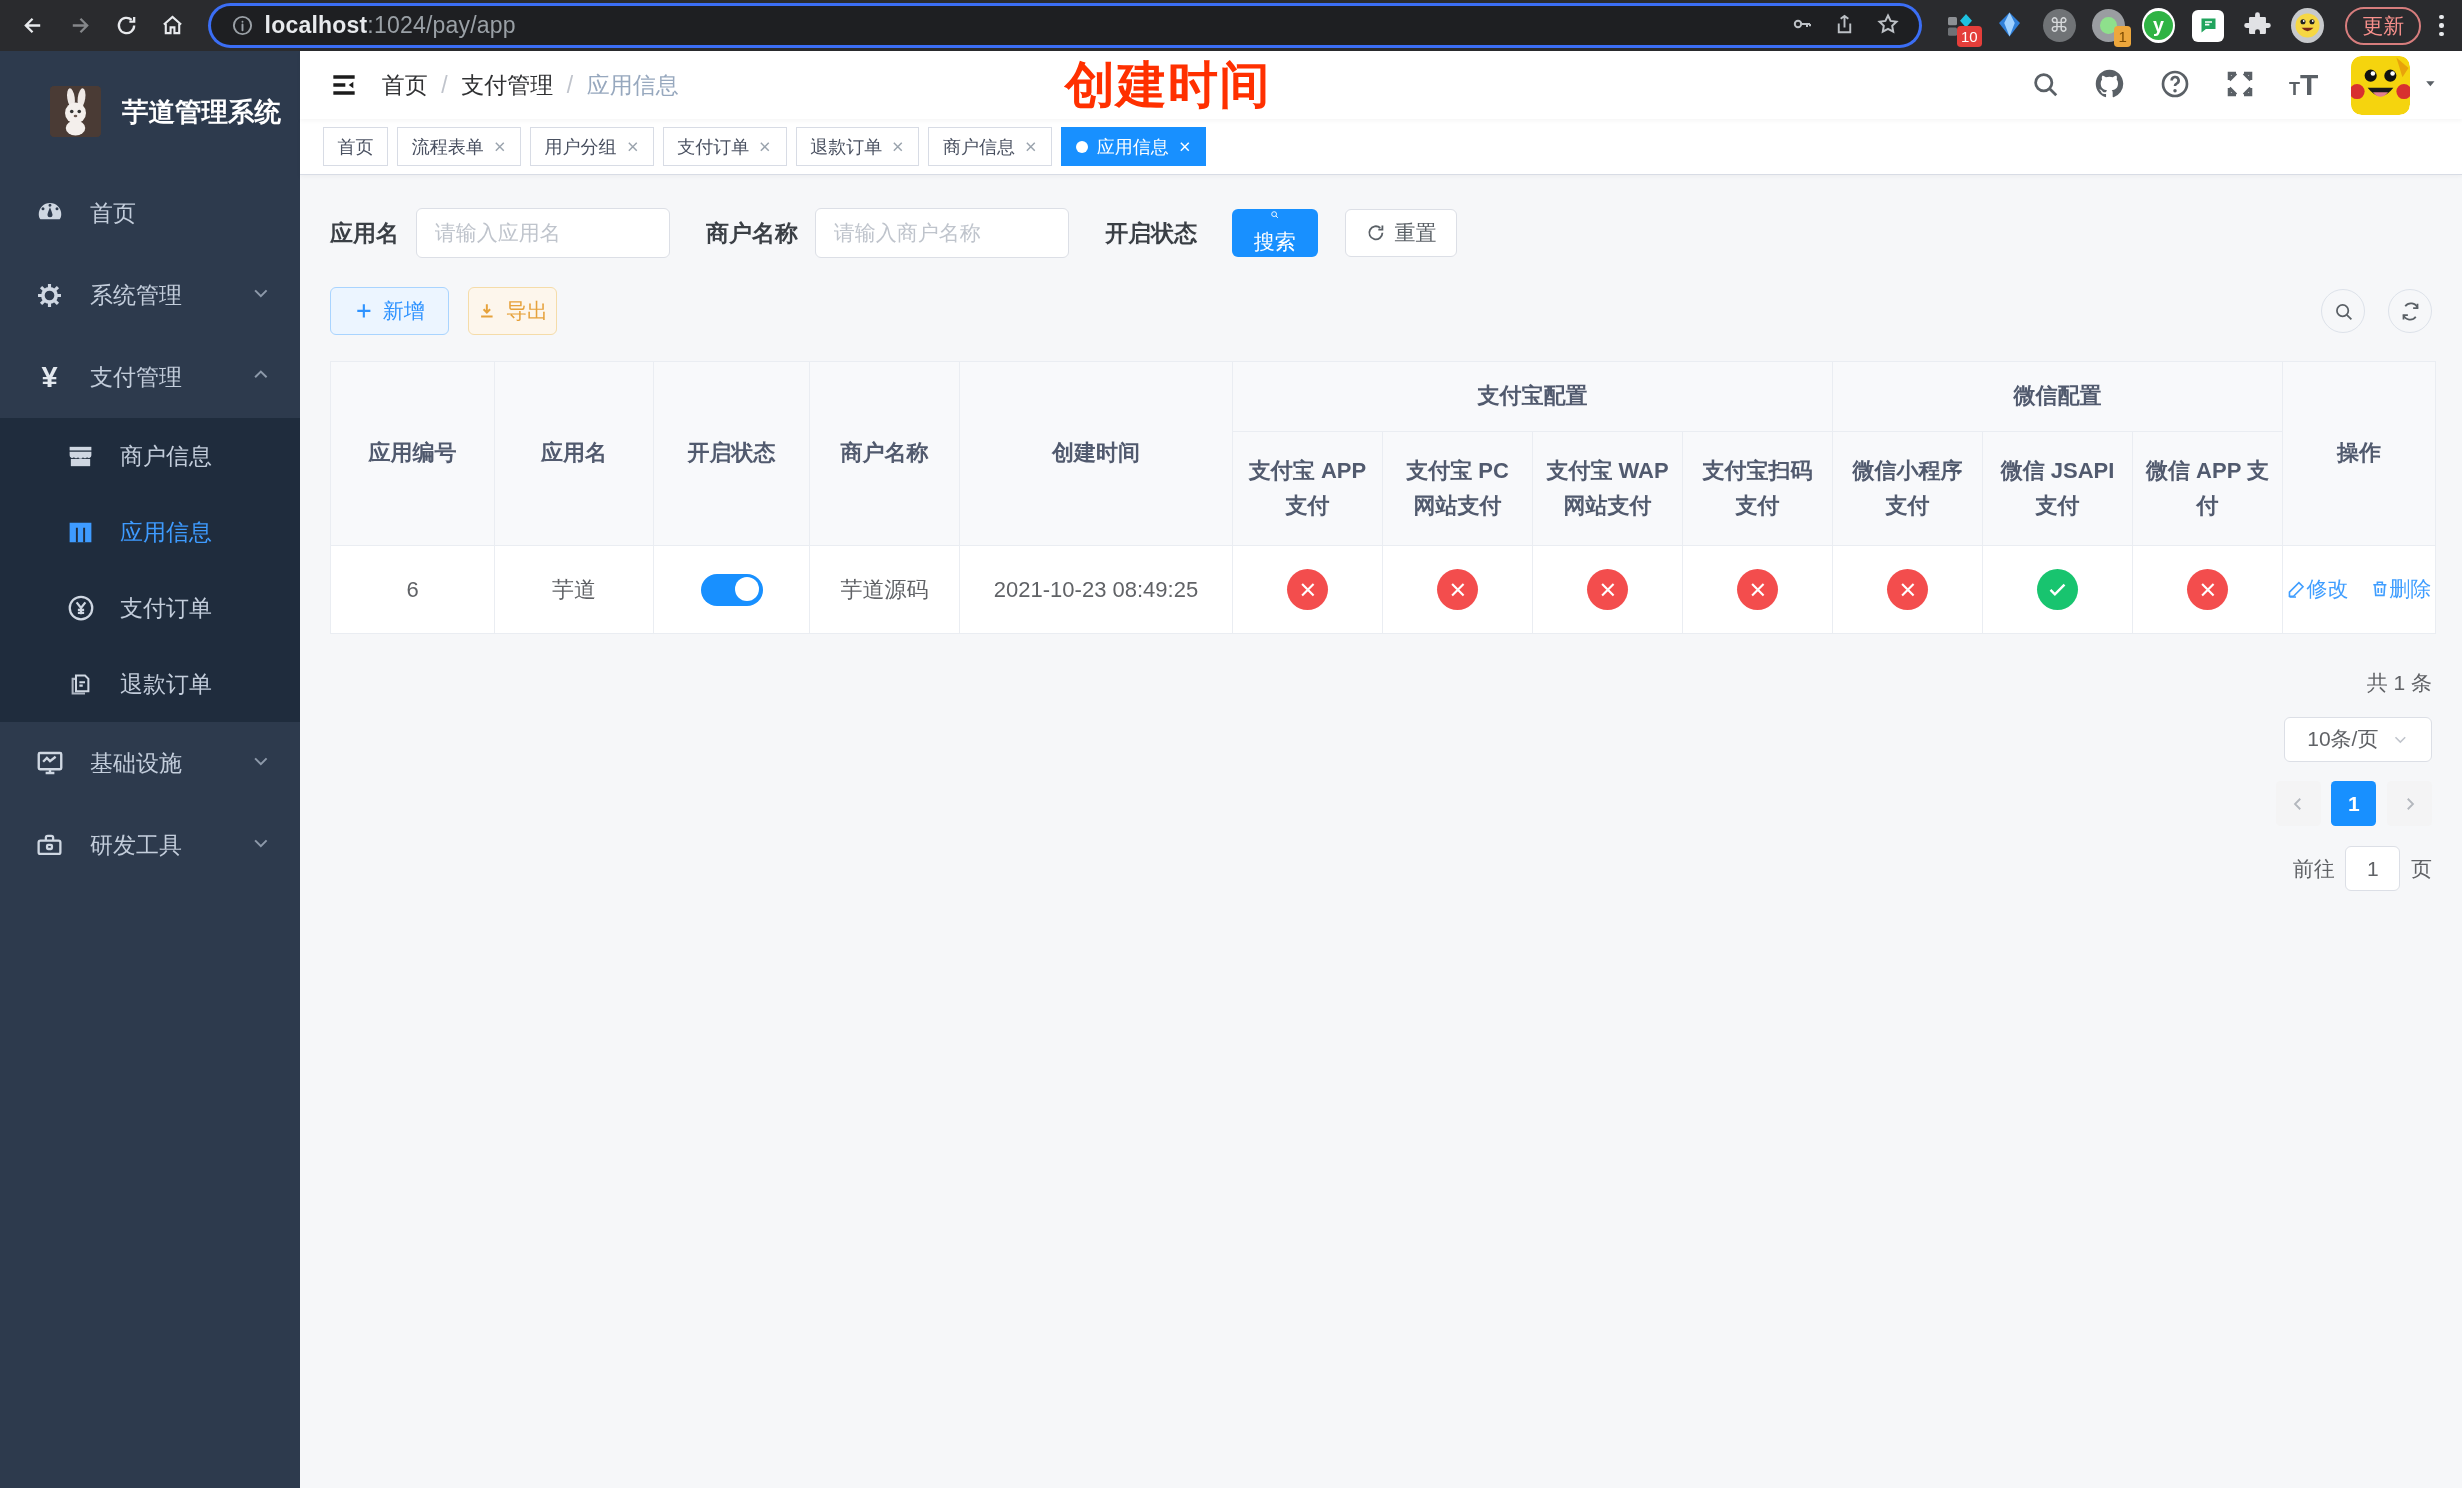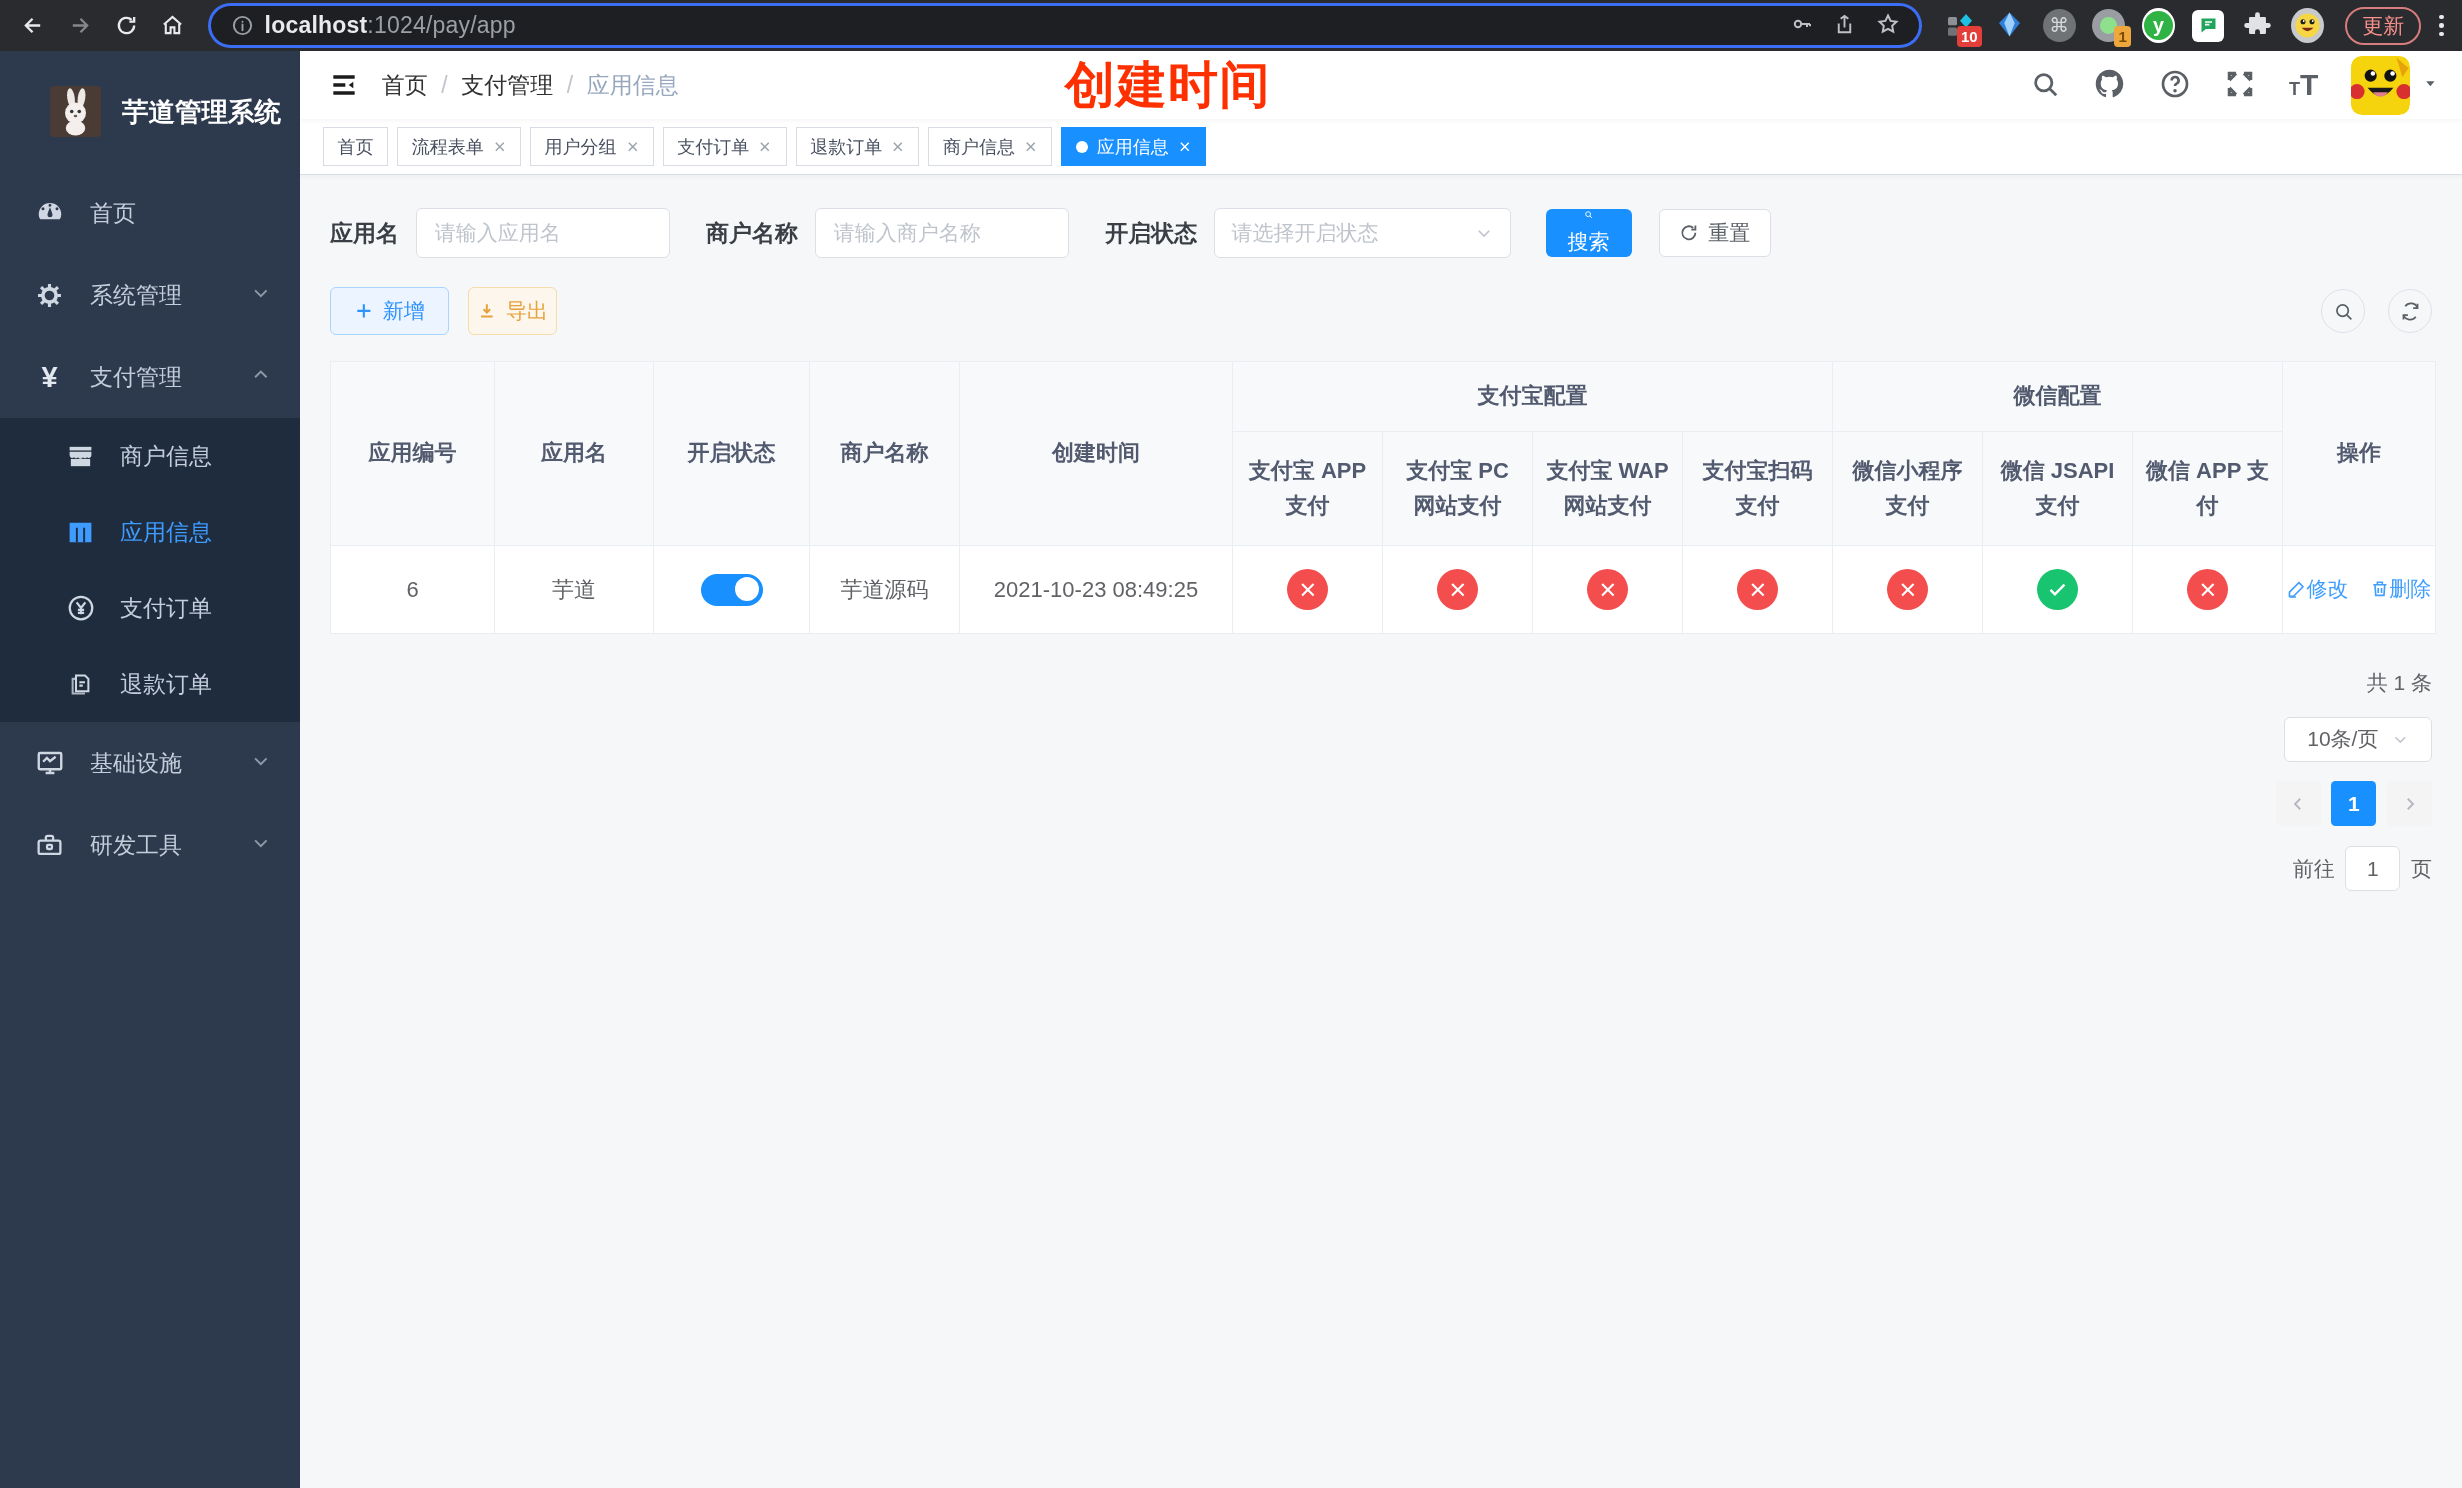--- a/index.html
+++ b/index.html
@@ -11,21 +11,21 @@
   .nav-ic svg { display:block; }
   .nav-ic.dim { color:#85878a; }
   .omnibox { flex:1; height:39px; background:#1e1f22; border-radius:19.7px; display:flex; align-items:center; padding:0 19px; box-shadow:0 0 0 3px #3b6ef5; margin:0 10.6px; }
   .omni-info { width:26px; height:26px; border-radius:50%; display:flex; align-items:center; justify-content:center; color:#9aa0a6; }
   .url { font-size:23px; margin-left:9px; color:#e8eaed; letter-spacing:0.2px; white-space:nowrap; }
   .url .sub { color:#9aa0a6; }
   .omni-spacer { flex:1; }
   .omni-right { display:flex; align-items:center; gap:19.7px; color:#bdc1c6; }
   .ext-strip { display:flex; align-items:center; gap:16.7px; margin:0 6px; }
   .ext { position:relative; width:33px; height:33px; display:flex; align-items:center; justify-content:center; }
-  .badge { position:absolute; font-size:15px; line-height:1; padding:3px 4.5px; border-radius:3.8px; bottom:-4.5px; right:-6px; color:#fff; font-weight:700; }
+  .badge { position:absolute; font-size:15px; line-height:1; padding:3px 4.5px; border-radius:3.8px; bottom:-4.5px; right:-6px; color:#fff; font-weight:400; }
   .badge.red { background:#e43e3a; }
   .badge.orange { background:#eda73c; color:#7c4a00; }
   .circ { border-radius:50%; display:flex; align-items:center; justify-content:center; }
   .update-btn { border:2.3px solid #d77d7d; color:#f8908c; border-radius:19.7px; height:38px; display:flex; align-items:center; padding:0 15px; font-size:21px; margin-left:7.6px; }
   .dots { color:#e8eaed; font-size:23px; letter-spacing:0; margin:0 4.5px 0 10.6px; display:flex; flex-direction:column; gap:3.8px; }
   .dots i { width:4.5px; height:4.5px; background:#e8eaed; border-radius:50%; display:block; }
 
   
   .app { display:flex; height:1437px; }
   .sidebar { width:300px; background:#2d3a4d; flex:0 0 auto; color:#c3cddb; }
@@ -477,26 +477,20 @@
           </svg>
         </span>
     </div>
 
     <div class="filters">
       <span class="f-label">应用名</span>
       <input class="f-input" placeholder="请输入应用名" style="">
       <span class="f-label gap-l">商户名称</span>
       <input class="f-input" placeholder="请输入商户名称" style="">
       <span class="f-label gap-l">开启状态</span>
-      <span class="f-select">
-        <span>请选择开启状态</span>
-        <svg width="18" height="18" viewBox="0 0 24 24" fill="none" stroke="#c0c4cc" stroke-width="2.2">
-            <path d="M5 9l7 7 7-7"></path>
-          </svg>
-      </span>
       <span class="btn btn-primary">
         <svg width="21" height="21" viewBox="0 0 24 24" fill="none" stroke="#fff" stroke-width="2.4">
             <circle cx="11" cy="11" r="6.5"></circle>
             <path d="M15.8 15.8L21 21"></path>
           </svg>
         <span>搜索</span>
       </span>
       <span class="btn btn-plain">
         <svg width="19.7" height="19.7" viewBox="0 0 24 24" fill="none" stroke="#5a6066" stroke-width="2.2">
             <path d="M20 12a8 8 0 1 1-2.6-5.9"></path>

